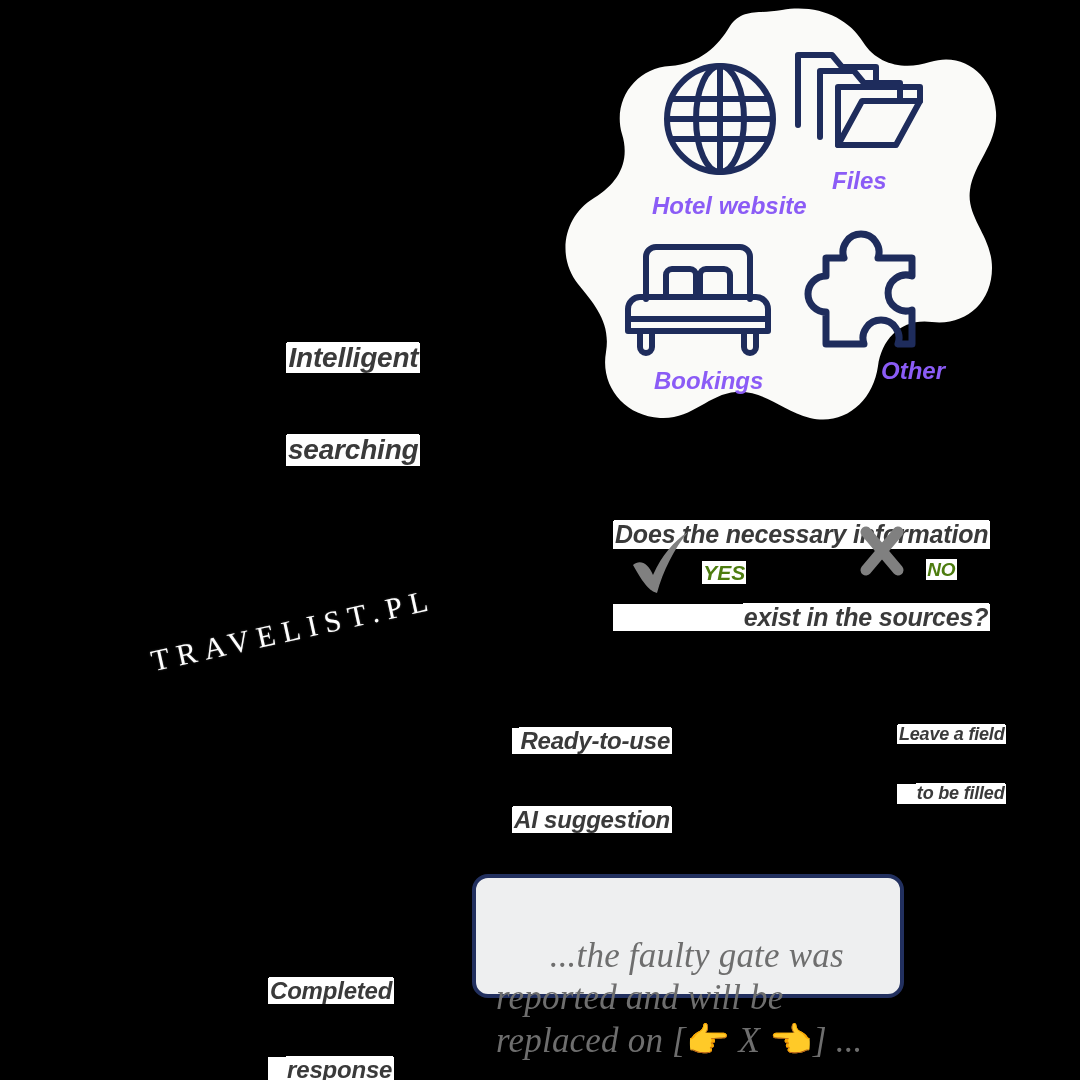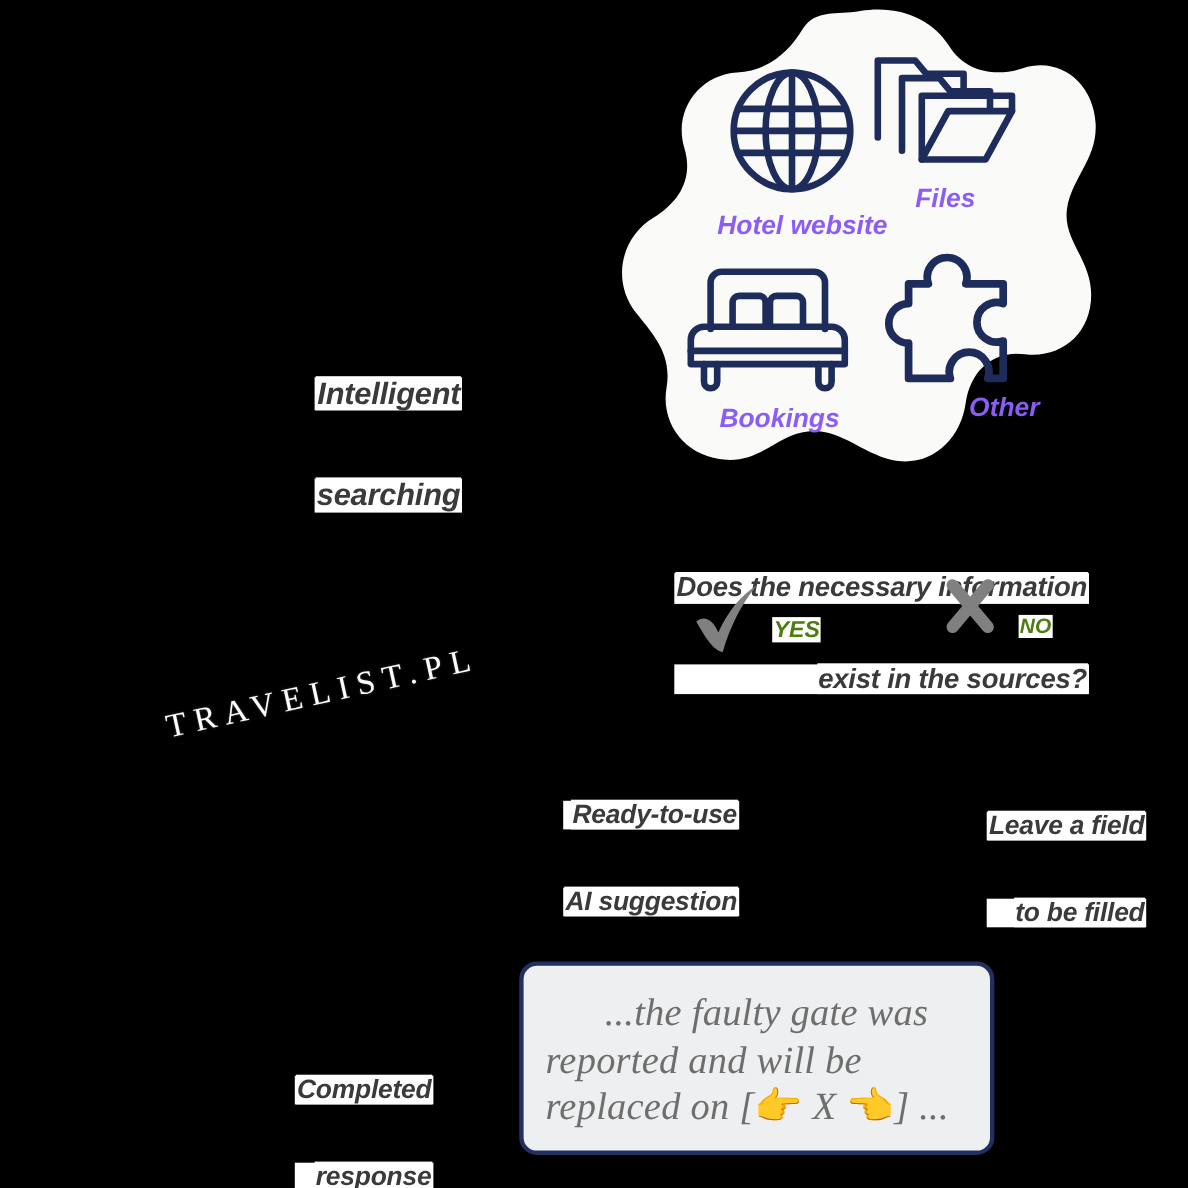--- a/index.html
+++ b/index.html
@@ -26,21 +26,21 @@
     box-decoration-break:clone;
     -webkit-box-decoration-break:clone;
     padding:0 1px;
     display:inline;
   }
   .caption .ln{display:block;text-align:right;}
 
   #cap-intelligent{left:286px;top:281px;font-size:28px;}
   #cap-question  {left:613px;top:466px;font-size:25px;}
   #cap-ready     {left:512px;top:675px;font-size:24px;}
-  #cap-leave     {left:897px;top:685px;font-size:24px;}
+  #cap-leave     {left:897px;top:685px;font-size:18px;}
   #cap-completed {left:268px;top:925px;font-size:24px;}
 
   
   .small-tag{
     position:absolute;
     font-family:"Liberation Sans",sans-serif;
     font-weight:700;font-style:italic;
     color:#4d7c0f;font-size:21px;line-height:1;
     white-space:pre;
   }
@@ -88,27 +88,27 @@
   #label-globe {left:92px;top:190px;font-size:24px;}
   #icon-folder {left:232px;top:45px;width:134px;height:102px;}
   #label-folder{left:272px;top:165px;font-size:24px;}
   #icon-bed    {left:58px;top:235px;width:160px;height:120px;}
   #label-bed   {left:94px;top:365px;font-size:24px;}
   #icon-puzzle {left:230px;top:220px;width:134px;height:134px;}
   #label-puzzle{left:285px;top:355px;font-size:24px;margin-left:36px;}
 
   
   #response-bubble{
-    position:absolute;left:472px;top:874px;width:432px;height:176px;
+    position:absolute;left:472px;top:874px;width:432px;height:124px;
     background:#eeeff0;
     border:4px solid #22305f;
     border-radius:16px;
     box-sizing:border-box;
     padding:14px 20px 10px 20px;
-    display:flex;align-items:center;
+    display:flex;
   }
   #response-text{
     font-family:"Liberation Serif",serif;
     font-style:italic;
     font-size:35px;
     line-height:1.22;
     color:#6e6e6e;
     white-space:pre-wrap;
     letter-spacing:.2px;
   }

